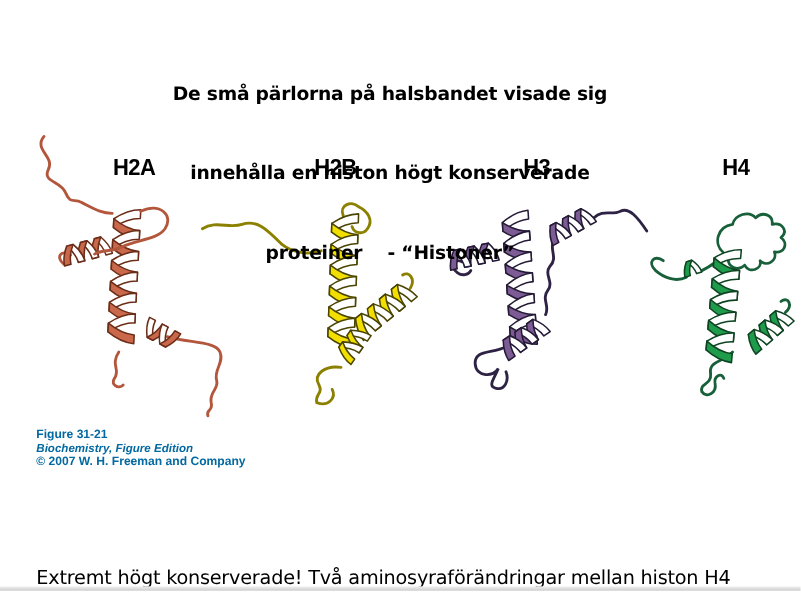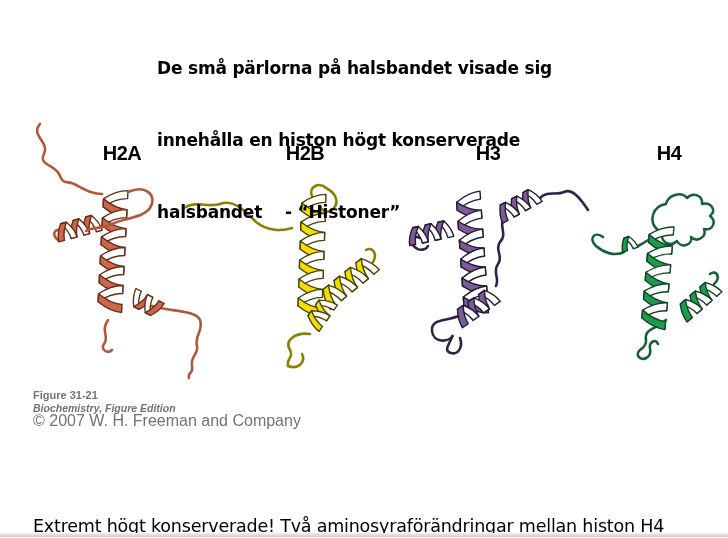--- a/index.html
+++ b/index.html
@@ -1,28 +1,28 @@
 <!DOCTYPE html>
 <html><head>
 <meta charset="utf-8">
 <style>
   html,body{margin:0;padding:0;background:#ffffff;}
   .slide{position:relative;width:728px;height:538px;background:#ffffff;overflow:hidden;
          font-family:"DejaVu Sans","Liberation Sans",sans-serif;}
   svg#structures{position:absolute;left:0;top:0;}
-  .title{position:absolute;left:157px;top:8px;font-size:17px;font-weight:bold;color:#000;
-         line-height:24px;white-space:pre;letter-spacing:-0.2px;}
+  .title{position:absolute;left:157px;top:26px;font-size:17px;font-weight:bold;color:#000;
+         line-height:24px;white-space:pre;letter-spacing:-0.2px;text-align:center;}
   .protein-label{position:absolute;top:142px;width:70px;text-align:center;
          font-family:"Liberation Sans",sans-serif;font-weight:bold;font-size:20px;
          letter-spacing:-0.5px;color:#000;transform:scaleY(1.05);}
   .pl-0{left:87px;} .pl-1{left:270px;} .pl-2{left:453px;} .pl-3{left:634px;}
-  .caption{position:absolute;left:33px;top:389px;color:#737373;font-family:"Liberation Sans",sans-serif;}
+  .caption{position:absolute;left:33px;top:389px;color:#0369a1;font-family:"Liberation Sans",sans-serif;}
   .cap-title{font-size:11px;font-weight:bold;line-height:13px;}
   .cap-book{font-size:10.5px;font-weight:bold;font-style:italic;line-height:12px;}
-  .cap-copy{font-size:16px;line-height:13px;}
+  .cap-copy{font-size:11px;line-height:13px;font-weight:bold;}
   .bottom-text{position:absolute;left:33px;top:464px;font-size:17.5px;color:#000;
          line-height:25px;letter-spacing:-0.2px;white-space:pre;}
   .slide-edge{position:absolute;left:0;bottom:1px;width:728px;height:4px;
          background:linear-gradient(#f2f2f2,#cccccc);}
 </style>
 </head>
 <body>
 
 <div class="slide">
 
@@ -171,21 +171,21 @@
         <g transform="translate(636,241) rotate(72)">
           <path d="M 6.5 0 Q 0 0.33000000000000007 -6.5 5.5 L -6.5 10.5 Q 0 5.33 6.5 5 Z" fill="#ffffff" stroke="#0F4423" stroke-width="1.4" stroke-linejoin="round"></path>
           <path d="M -6.5 5.5 Q 0 10.67 6.5 11 L 6.5 16 Q 0 15.67 -6.5 10.5 Z" fill="#1F9B4C" stroke="#0F4423" stroke-width="1.4" stroke-linejoin="round"></path>
         </g>
       </g>
     </svg>
 
   <div class="title">
     <div>De små pärlorna på halsbandet visade sig</div>
     <div>innehålla en histon högt konserverade</div>
-    <div>halsbandet    - “Histoner”</div>
+    <div>proteiner    - “Histoner”</div>
   </div>
 
   <div class="protein-label pl-0">H2A</div>
   <div class="protein-label pl-1">H2B</div>
   <div class="protein-label pl-2">H3</div>
   <div class="protein-label pl-3">H4</div>
 
   <div class="caption">
     <div class="cap-title">Figure 31-21</div>
     <div class="cap-book">Biochemistry, Figure Edition</div>

